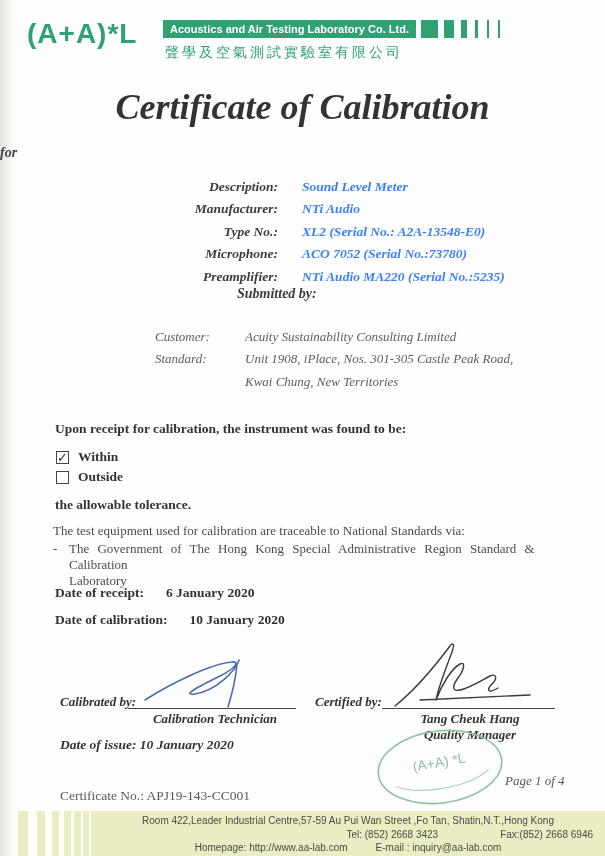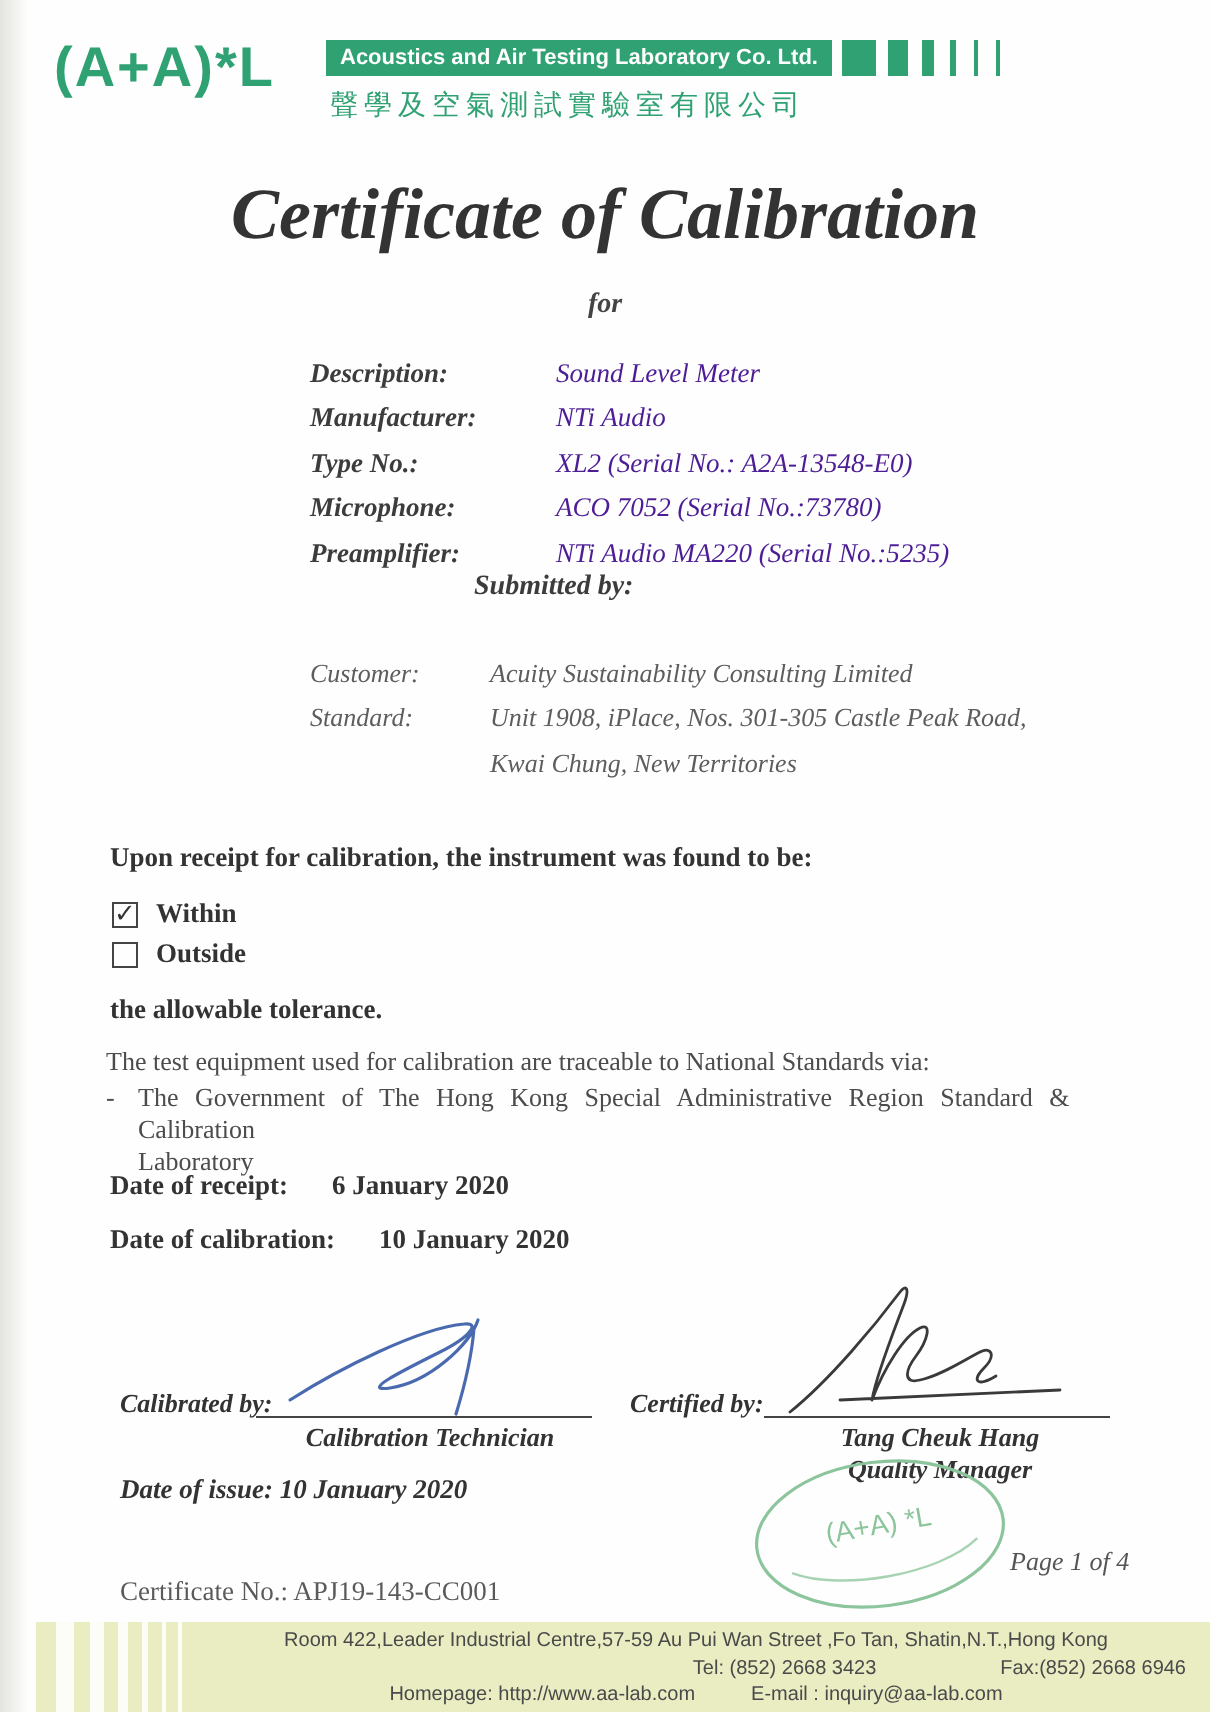--- a/index.html
+++ b/index.html
@@ -54,31 +54,31 @@
   }
 
   
   .title {
     position: absolute; left: 0; top: 86px; width: 100%;
     text-align: center; font-size: 36px; font-weight: bold; font-style: italic;
     color: #333;
   }
   .for-line {
     position: absolute; left: 0; top: 145px; width: 100%;
-    text-align: center; font-size: 14px; font-weight: bold; font-style: italic;
+    text-align: left; font-size: 14px; font-weight: bold; font-style: italic;
     color: #444;
   }
 
   
-  .details { position: absolute; left: 155px; top: 179px; }
+  .details { position: absolute; left: 155px; top: 179px; text-align: right; }
   .detail-row { display: flex; height: 22.4px; align-items: baseline; }
   .detail-label {
     width: 123px; font-weight: bold; font-style: italic; font-size: 13.5px; color: #3c3c3c;
   }
-  .detail-value { font-weight: normal; font-style: italic; font-size: 13.5px; color: #4c1d95; }
+  .detail-value { font-weight: bold; font-style: italic; font-size: 13.5px; color: #3b82f6; margin-left: 24px; }
   .submitted-by {
     position: absolute; left: 237px; top: 286px;
     font-weight: bold; font-style: italic; font-size: 14px; color: #3c3c3c;
   }
 
   
   .customer { position: absolute; left: 155px; top: 329px; font-style: italic;
     font-size: 13px; color: #5d5d5d; }
   .cust-row { display: flex; height: 22.4px; align-items: baseline; }
   .cust-label { width: 90px; }

